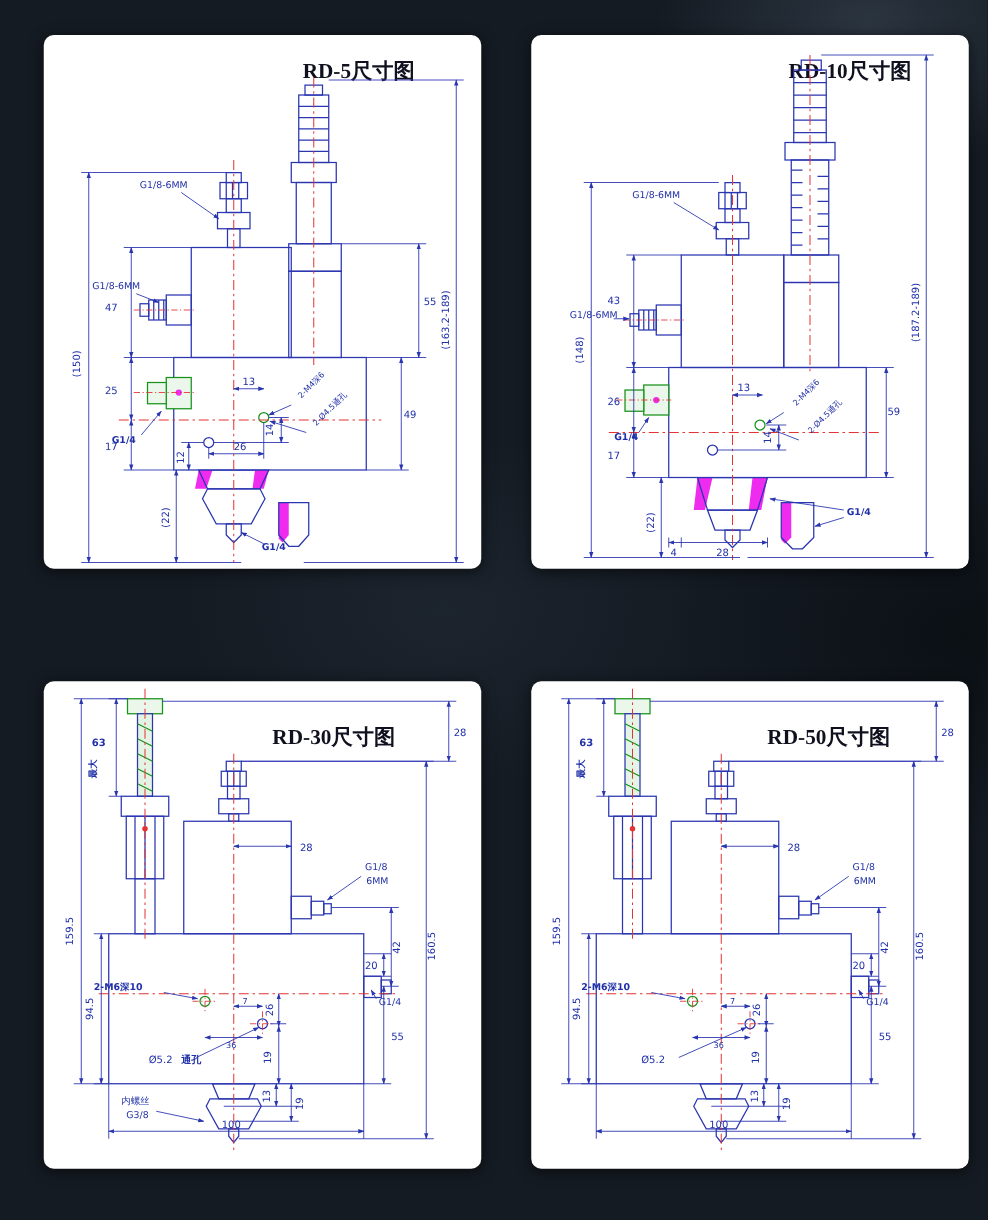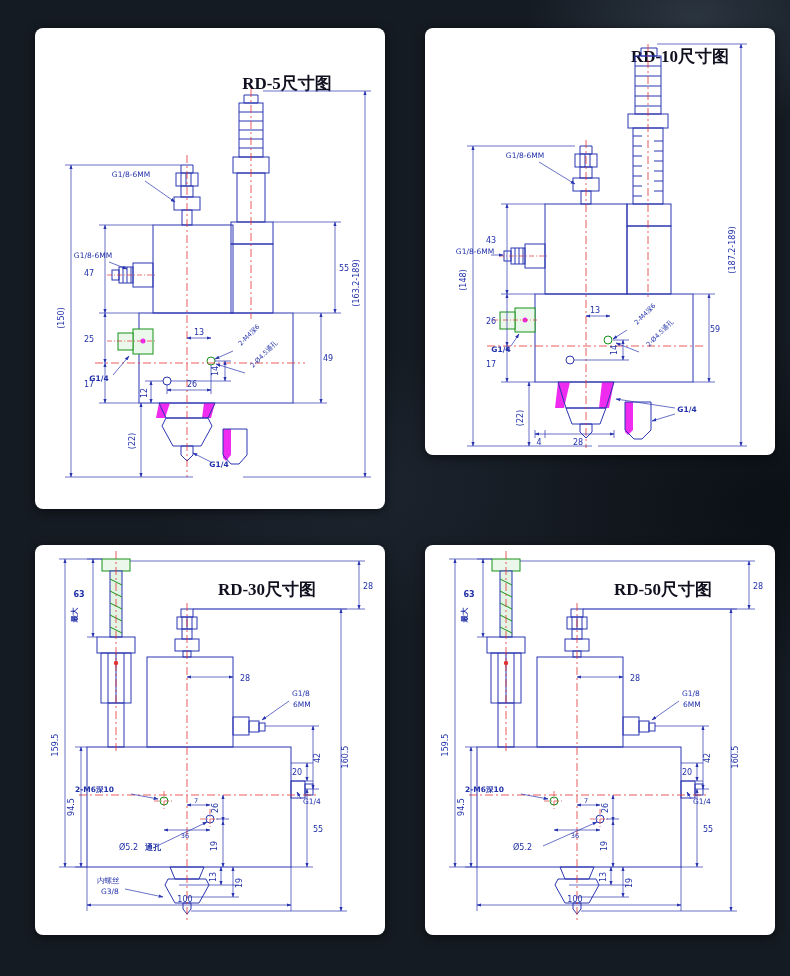--- a/index.html
+++ b/index.html
@@ -7,21 +7,21 @@
     width:790px;height:976px;
     font-family:"DejaVu Sans",sans-serif;
     background:
       radial-gradient(260px 180px at 88% 2%, #2b3540 0%, rgba(43,53,64,0) 65%),
       radial-gradient(340px 240px at 98% 52%, #0b1015 0%, rgba(11,16,21,0) 70%),
       radial-gradient(300px 200px at 45% 50%, #1c242e 0%, rgba(28,36,46,0) 70%),
       #151b23;
   }
   #stage{position:relative;width:790px;height:976px;overflow:hidden}
   .card{position:absolute;background:#ffffff;border-radius:8px;box-shadow:0 2px 10px rgba(0,0,0,.55)}
-  #c1{left:35px;top:28px;width:350px;height:481px}
+  #c1{left:35px;top:28px;width:350px;height:427px}
   #c2{left:425px;top:28px;width:350px;height:427px}
   #c3{left:35px;top:545px;width:350px;height:390px}
   #c4{left:425px;top:545px;width:350px;height:390px}
   .card svg{display:block;width:100%;height:100%}
   
   .b{fill:none;stroke:#2a35b0;stroke-width:1}
   .gb{fill:#e4f4e4;stroke:#2a35b0;stroke-width:1}
   .gn{fill:#eaf7ea;stroke:#17921b;stroke-width:1}
   .gnl{fill:none;stroke:#17921b;stroke-width:1}
   .mg{fill:#ef2bef;stroke:none}

